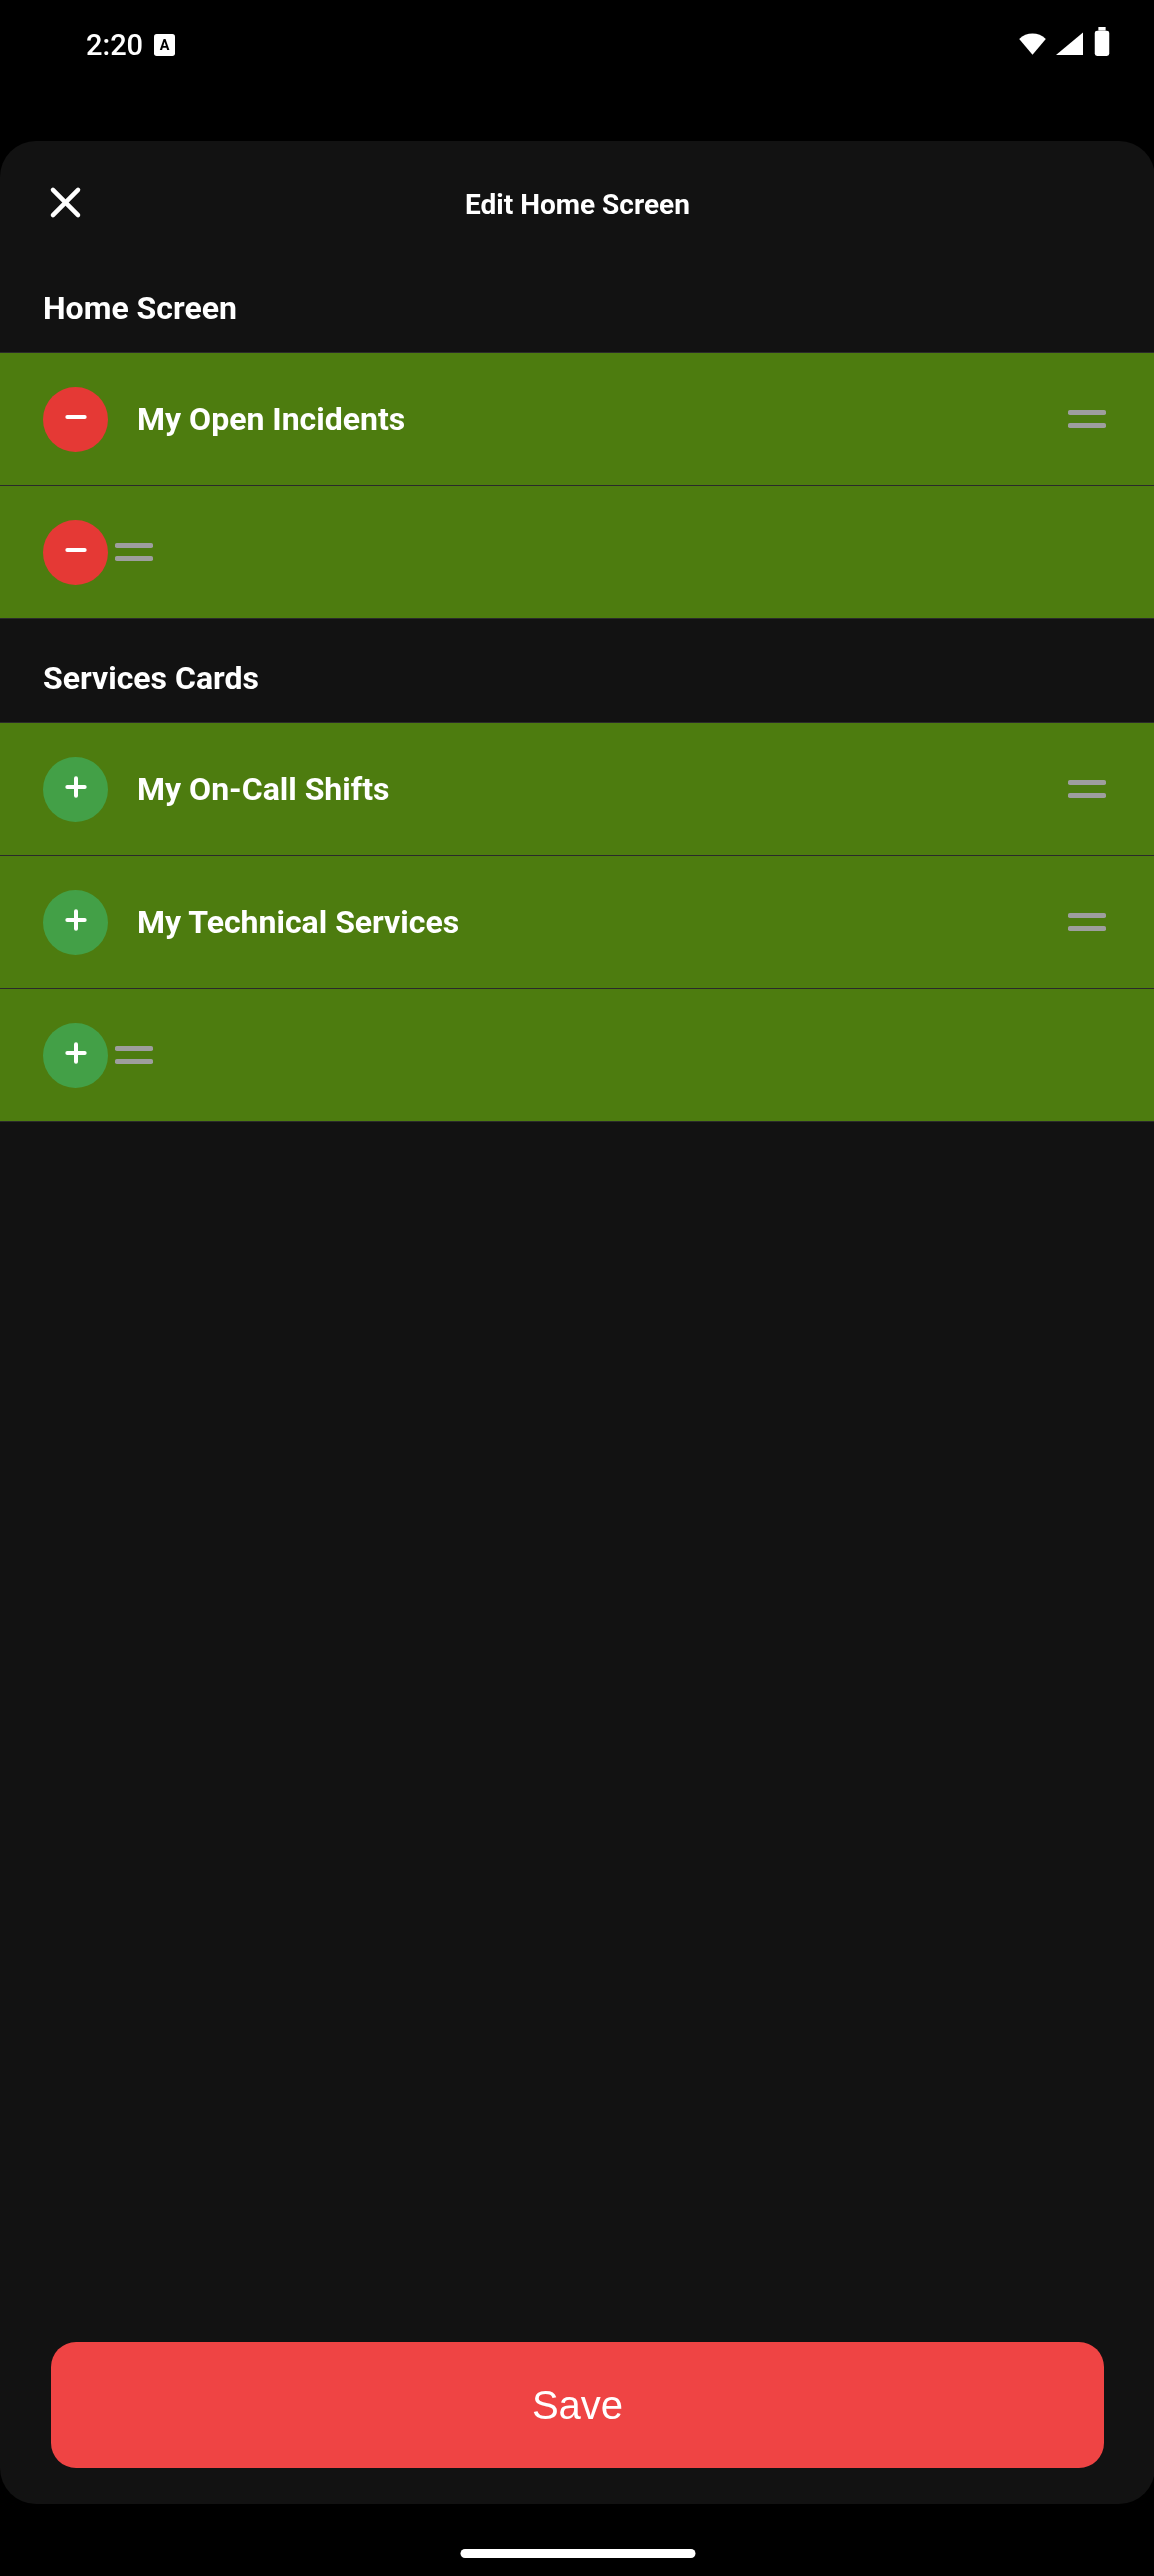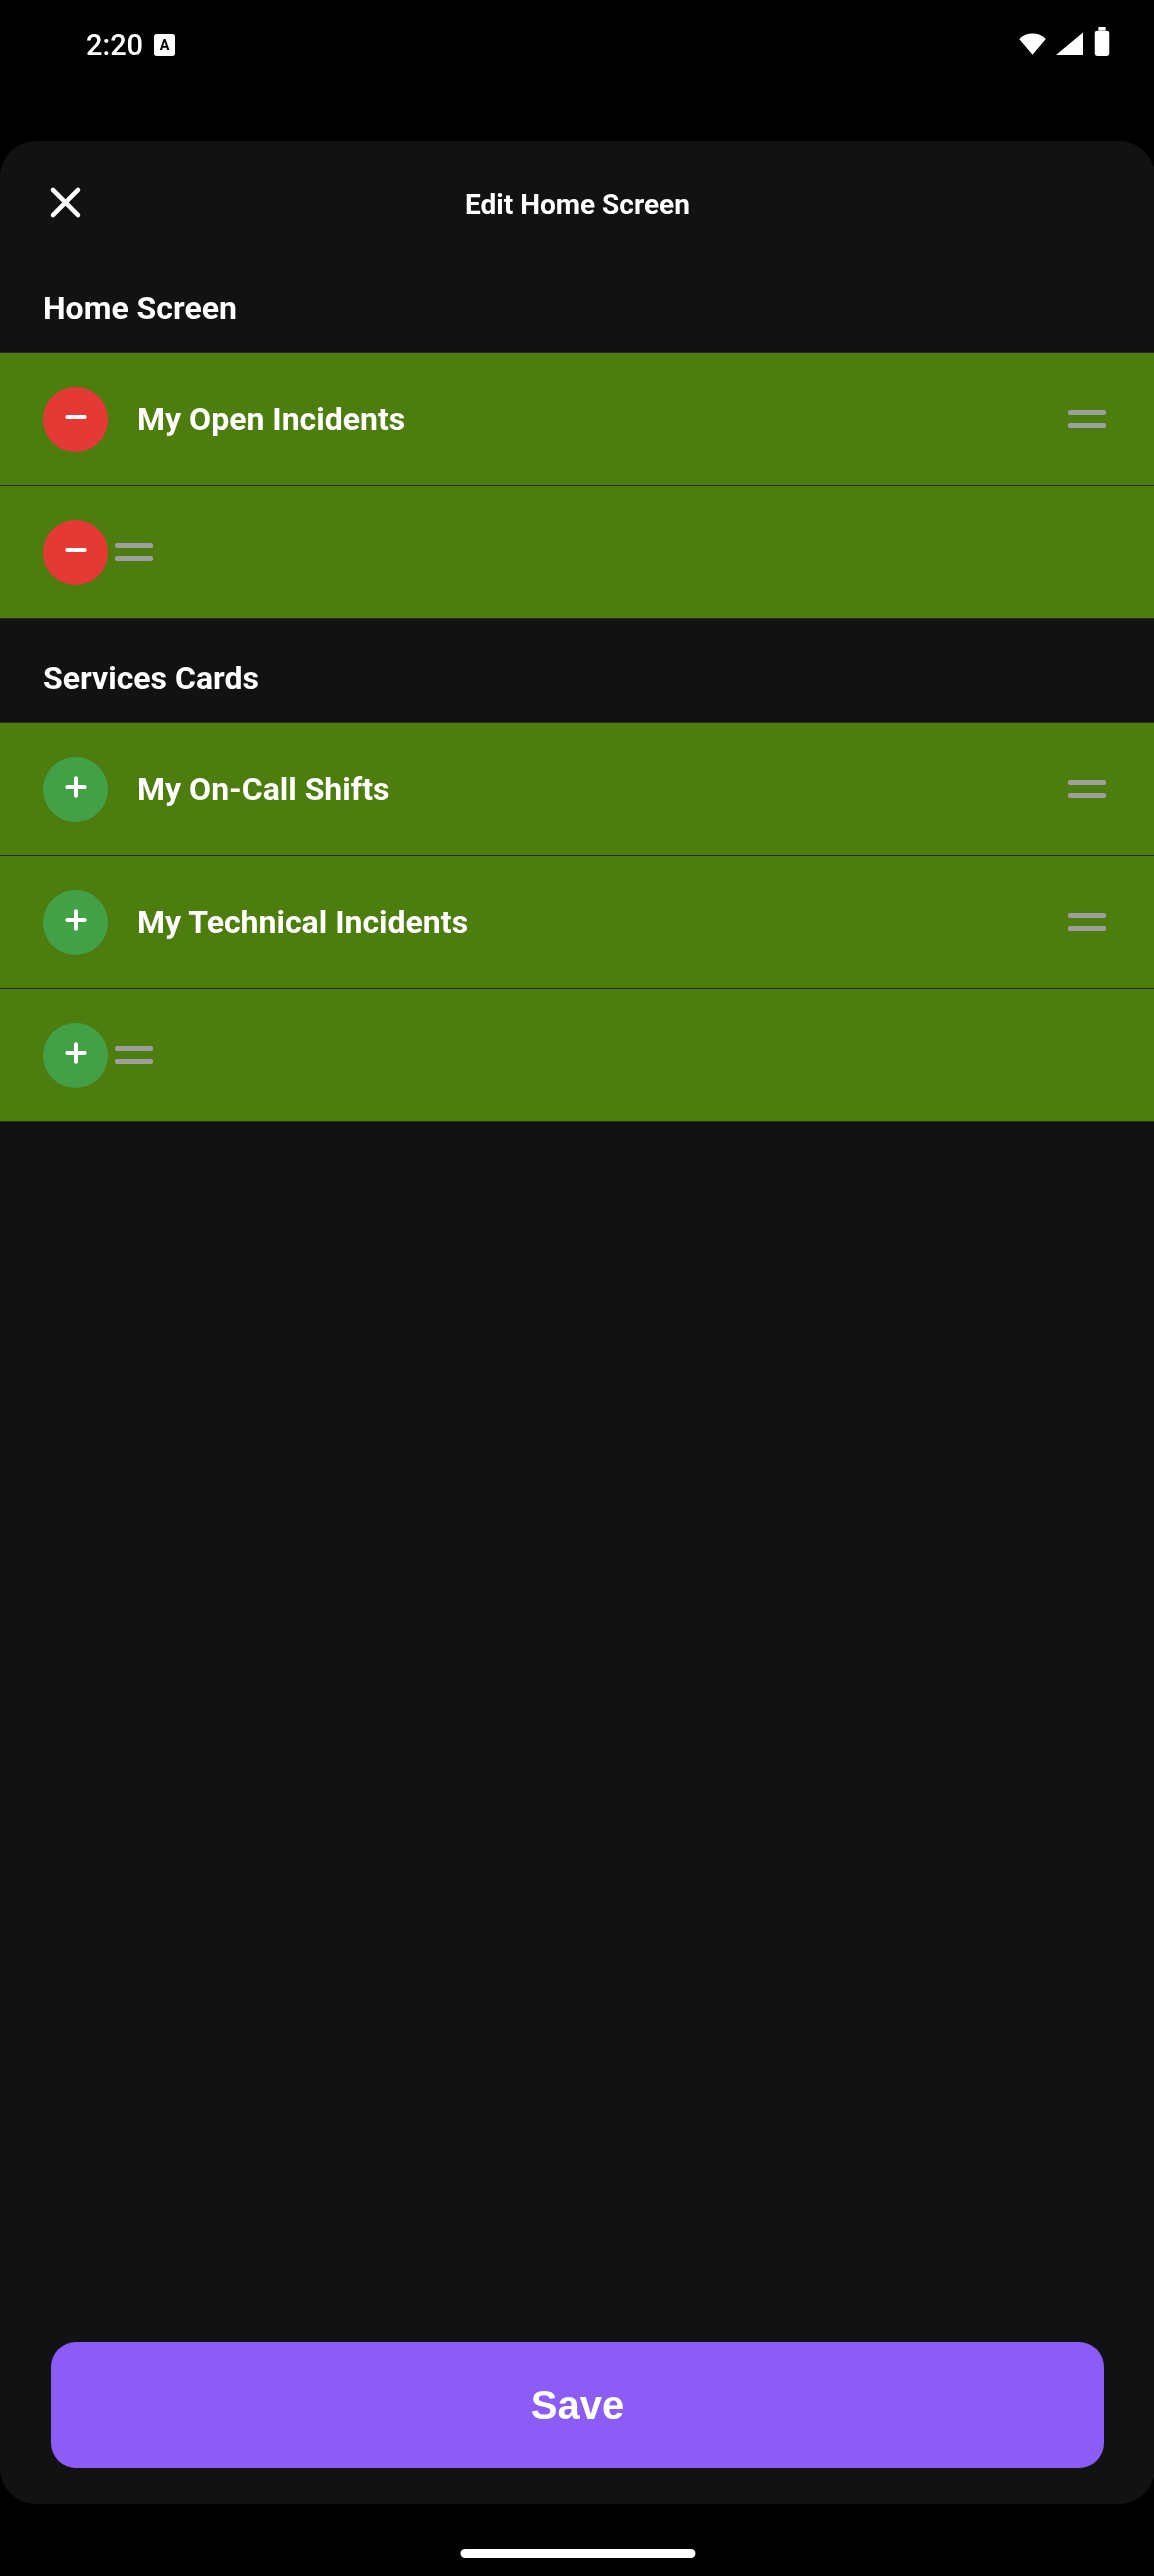--- a/index.html
+++ b/index.html
@@ -159,26 +159,26 @@
     overflow-y: auto;
   }
 
   
   .save-area {
     padding: 29px 51px 36px 51px;
   }
   .save-btn {
     width: 100%;
     height: 126px;
-    background: #8b5cf6;
+    background: #ef4444;
     border: none;
     border-radius: 25px;
     color: #ffffff;
     font-size: 40px;
-    font-weight: 700;
+    font-weight: 400;
     cursor: pointer;
   }
 
   
   .home-indicator {
     position: absolute;
     bottom: 18px;
     left: 50%;
     transform: translateX(-50%);
     width: 235px;
@@ -282,21 +282,21 @@
 
     <div class="list-row">
       <div class="row-action add">
         <span>
           <svg width="32" height="32" viewBox="0 0 24 24">
               <rect x="4" y="10.5" width="16" height="3" rx="1.5" fill="#fff"></rect>
               <rect x="10.5" y="4" width="3" height="16" rx="1.5" fill="#fff"></rect>
             </svg>
         </span>
       </div>
-      <div class="row-label">My Technical Incidents</div>
+      <div class="row-label">My Technical Services</div>
       <div class="drag-handle">
         <div class="drag-line"></div>
           <div class="drag-line"></div>
       </div>
     </div>
 
     <div class="list-row">
       <div class="row-action add">
         <span>
           <svg width="32" height="32" viewBox="0 0 24 24">

